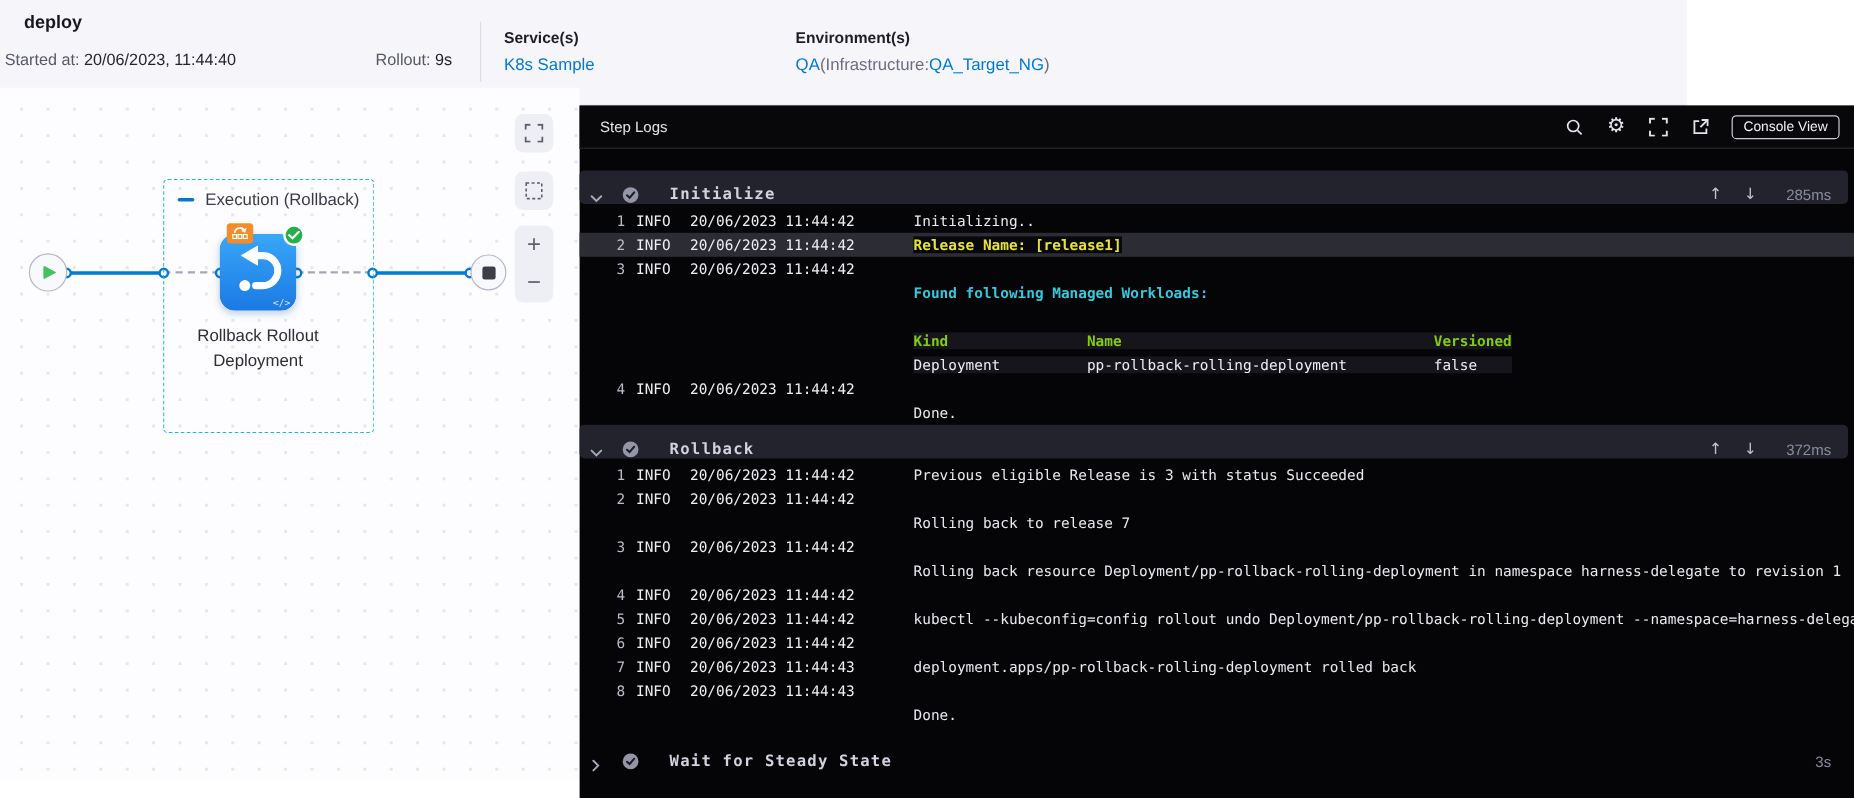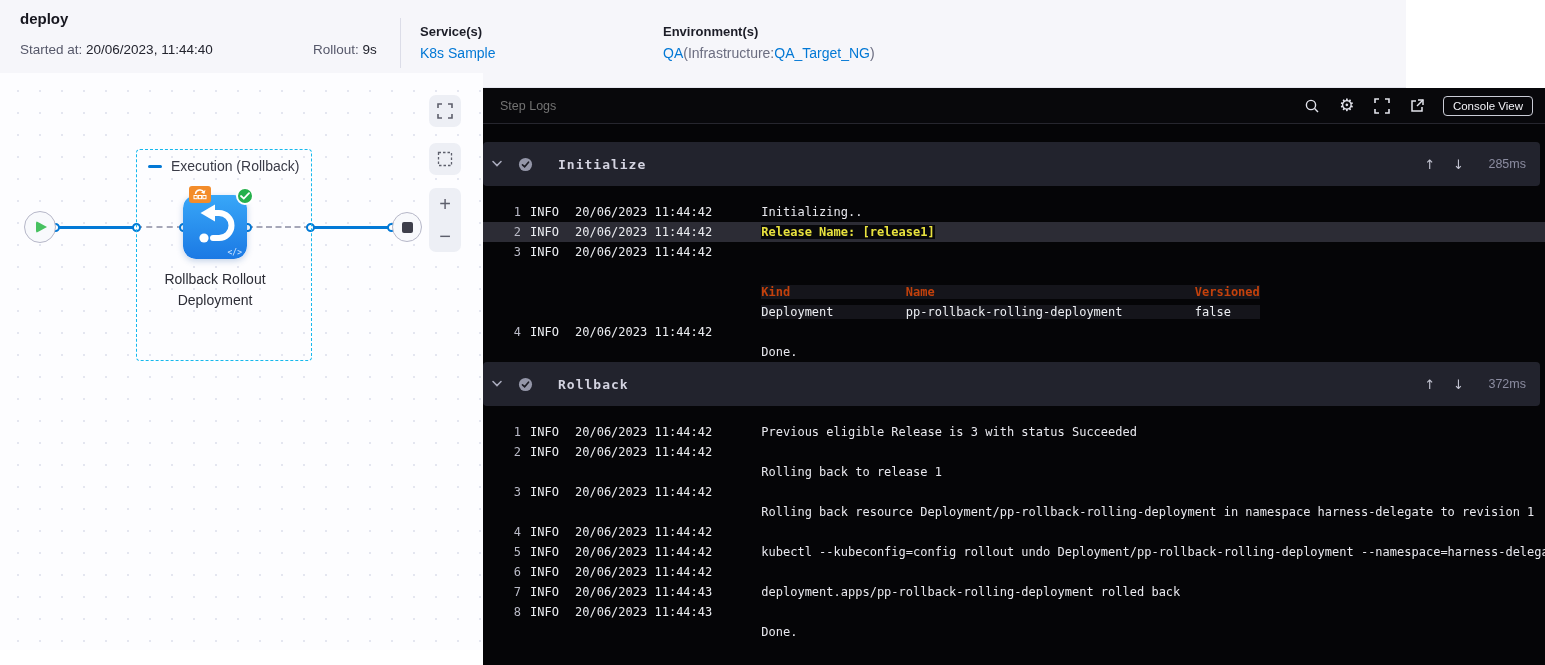--- a/index.html
+++ b/index.html
@@ -8,21 +8,21 @@
     width:1545px; height:665px; position:relative; overflow:hidden;
     font-family:"Liberation Sans", sans-serif; background:#ffffff;
   }
 
   
   .top-header {
     position:absolute; left:0; top:0; width:1406px; height:88px;
     background:#f6f6fa; border-bottom:1px solid #e7e8f0;
   }
   .run-title { position:absolute; left:20px; top:10px; font-size:15px; font-weight:bold; color:#17171f; }
-  .meta-line { position:absolute; left:20px; top:42px; font-size:13.5px; color:#56586a; }
+  .meta-line { position:absolute; left:4px; top:42px; font-size:13.5px; color:#56586a; }
   .meta-line .val { color:#23242e; }
   .duration-line { position:absolute; left:313px; top:42px; font-size:13.5px; color:#56586a; }
   .duration-line .val { color:#23242e; }
   .hdr-divider { position:absolute; left:400px; top:18px; width:1px; height:50px; background:#dcdde8; }
   .hdr-col { position:absolute; top:24px; }
   .hdr-col .lbl { font-size:13px; font-weight:bold; color:#1c1d27; margin-bottom:6px; }
   .hdr-col .linkline { font-size:14px; color:#6b6d80; }
   .hdr-col .link { color:#0278d5; cursor:pointer; }
   .col-services { left:420px; }
   .col-environments { left:663px; }
@@ -84,53 +84,53 @@
   }
   .code-glyph { position:absolute; right:5px; bottom:2px; font-size:8px; color:#cfe6ff; font-family:"DejaVu Sans Mono",monospace; }
   .step-label { position:absolute; left:133px; top:196px; width:164px; text-align:center; font-size:14px; line-height:21px; color:#2c2d36; }
 
   
   .console { position:absolute; left:483px; top:88px; width:1062px; height:577px; background:#050507; }
   .console-header {
     height:36px; display:flex; align-items:center; padding:0 12px 0 17px;
     border-bottom:1px solid #26262e; background:#08080b;
   }
-  .console-title { font-size:12.5px; color:#737373; }
+  .console-title { font-size:12.5px; color:#e5e5e5; }
   .console-actions { margin-left:auto; display:flex; align-items:center; gap:17px; }
   .icon-btn { width:18px; height:18px; display:flex; align-items:center; justify-content:center; cursor:pointer; color:#e2e3ec; }
   .gear-glyph { font-size:17px; line-height:1; color:#e2e3ec; font-family:"DejaVu Sans",sans-serif; }
   .console-view-btn {
     border:1px solid #caccd6; border-radius:4px; color:#f2f2f6; background:transparent;
     font-size:11.5px; padding:3px 9px; cursor:pointer; font-family:"Liberation Sans",sans-serif;
   }
 
   .log-body { padding-top:18px; font-family:"DejaVu Sans Mono","Liberation Mono",monospace; }
   .section-header {
-    height:44px; margin:0 5px 16px 0; border-radius:4px; background:#22232d;
-    display:flex; align-items:center; padding:0 14px 0 8px; cursor:pointer;
+    height:28px; margin:0 5px 4px 0; border-radius:4px; background:#22232d;
+    display:flex; align-items:flex-end; padding:0 14px 0 8px; cursor:pointer;
   }
   .section-header.bare { background:transparent; margin-top:8px; }
   .sec-chevron { width:12px; display:flex; align-items:center; justify-content:center; }
   .sec-check { margin-left:15px; display:flex; }
   .section-title { margin-left:25px; font-size:13px; letter-spacing:1px; color:#d3d3e0; font-weight:bold; }
   .sec-right { margin-left:auto; display:flex; align-items:center; gap:18px; }
   .sec-arrow { font-size:13px; color:#c3c4d1; cursor:pointer; font-family:"DejaVu Sans",sans-serif; }
   .sec-duration { font-size:12.5px; color:#8b8ca0; min-width:44px; text-align:right; font-family:"Liberation Sans",sans-serif; }
 
   .log-row { display:flex; align-items:flex-start; overflow:hidden; }
   .log-row.highlight { background:#2c2c35; }
   .lg-num { flex:none; width:38px; text-align:right; color:#babbc7; font-size:12px; line-height:20px; }
   .lg-level { flex:none; width:38px; margin-left:9px; color:#edeff3; font-size:12px; line-height:20px; }
   .lg-time { flex:none; margin-left:7px; color:#edeff3; font-size:12px; line-height:20px; }
   .lg-msg { flex:1; min-width:0; margin-left:49px; overflow:hidden; }
   .lg-line { height:20px; white-space:pre; font-size:12px; line-height:20px; color:#e9e9ef; }
   .seg { white-space:pre; }
   .seg.yellow { color:#e9e23e; font-weight:bold; background:#08080b;text-align:right; }
   .seg.cyan { color:#38c7dd; font-weight:bold; }
-  .seg.th { color:#c2410c; font-weight:bold; background:#15151b;text-align:right; }
+  .seg.th { color:#84cc16; font-weight:bold; background:#15151b;text-align:right; }
   .seg.tr { color:#edeff3; background:#15151b; }
 </style>
 </head>
 <body>
 
 <div class="top-header">
   <div class="run-title">deploy</div>
   <div class="meta-line">
     <span>Started at:</span>
     <span class="val">20/06/2023, 11:44:40</span>
@@ -287,20 +287,21 @@
           <div class="lg-msg">
             <div class="lg-line"><span class="seg yellow">Release Name: [release1]</span></div>
           </div>
         </div>
         <div class="log-row">
           <span class="lg-num">3</span>
           <span class="lg-level">INFO</span>
           <span class="lg-time">20/06/2023 11:44:42</span>
           <div class="lg-msg">
             <div class="lg-line"></div>
+            <div class="lg-line"><span class="seg cyan">Found following Managed Workloads: </span></div>
             <div class="lg-line"></div>
             <div class="lg-line"><span class="seg th">Kind                Name                                    Versioned</span></div>
             <div class="lg-line"><span class="seg tr">Deployment          pp-rollback-rolling-deployment          false    </span></div>
           </div>
         </div>
         <div class="log-row">
           <span class="lg-num">4</span>
           <span class="lg-level">INFO</span>
           <span class="lg-time">20/06/2023 11:44:42</span>
           <div class="lg-msg">
@@ -336,21 +337,21 @@
           <div class="lg-msg">
             <div class="lg-line"><span class="seg ">Previous eligible Release is 3 with status Succeeded</span></div>
           </div>
         </div>
         <div class="log-row">
           <span class="lg-num">2</span>
           <span class="lg-level">INFO</span>
           <span class="lg-time">20/06/2023 11:44:42</span>
           <div class="lg-msg">
             <div class="lg-line"></div>
-            <div class="lg-line"><span class="seg ">Rolling back to release 1</span></div>
+            <div class="lg-line"><span class="seg ">Rolling back to release 7</span></div>
           </div>
         </div>
         <div class="log-row">
           <span class="lg-num">3</span>
           <span class="lg-level">INFO</span>
           <span class="lg-time">20/06/2023 11:44:42</span>
           <div class="lg-msg">
             <div class="lg-line"></div>
             <div class="lg-line"><span class="seg ">Rolling back resource Deployment/pp-rollback-rolling-deployment in namespace harness-delegate to revision 1</span></div>
           </div>

